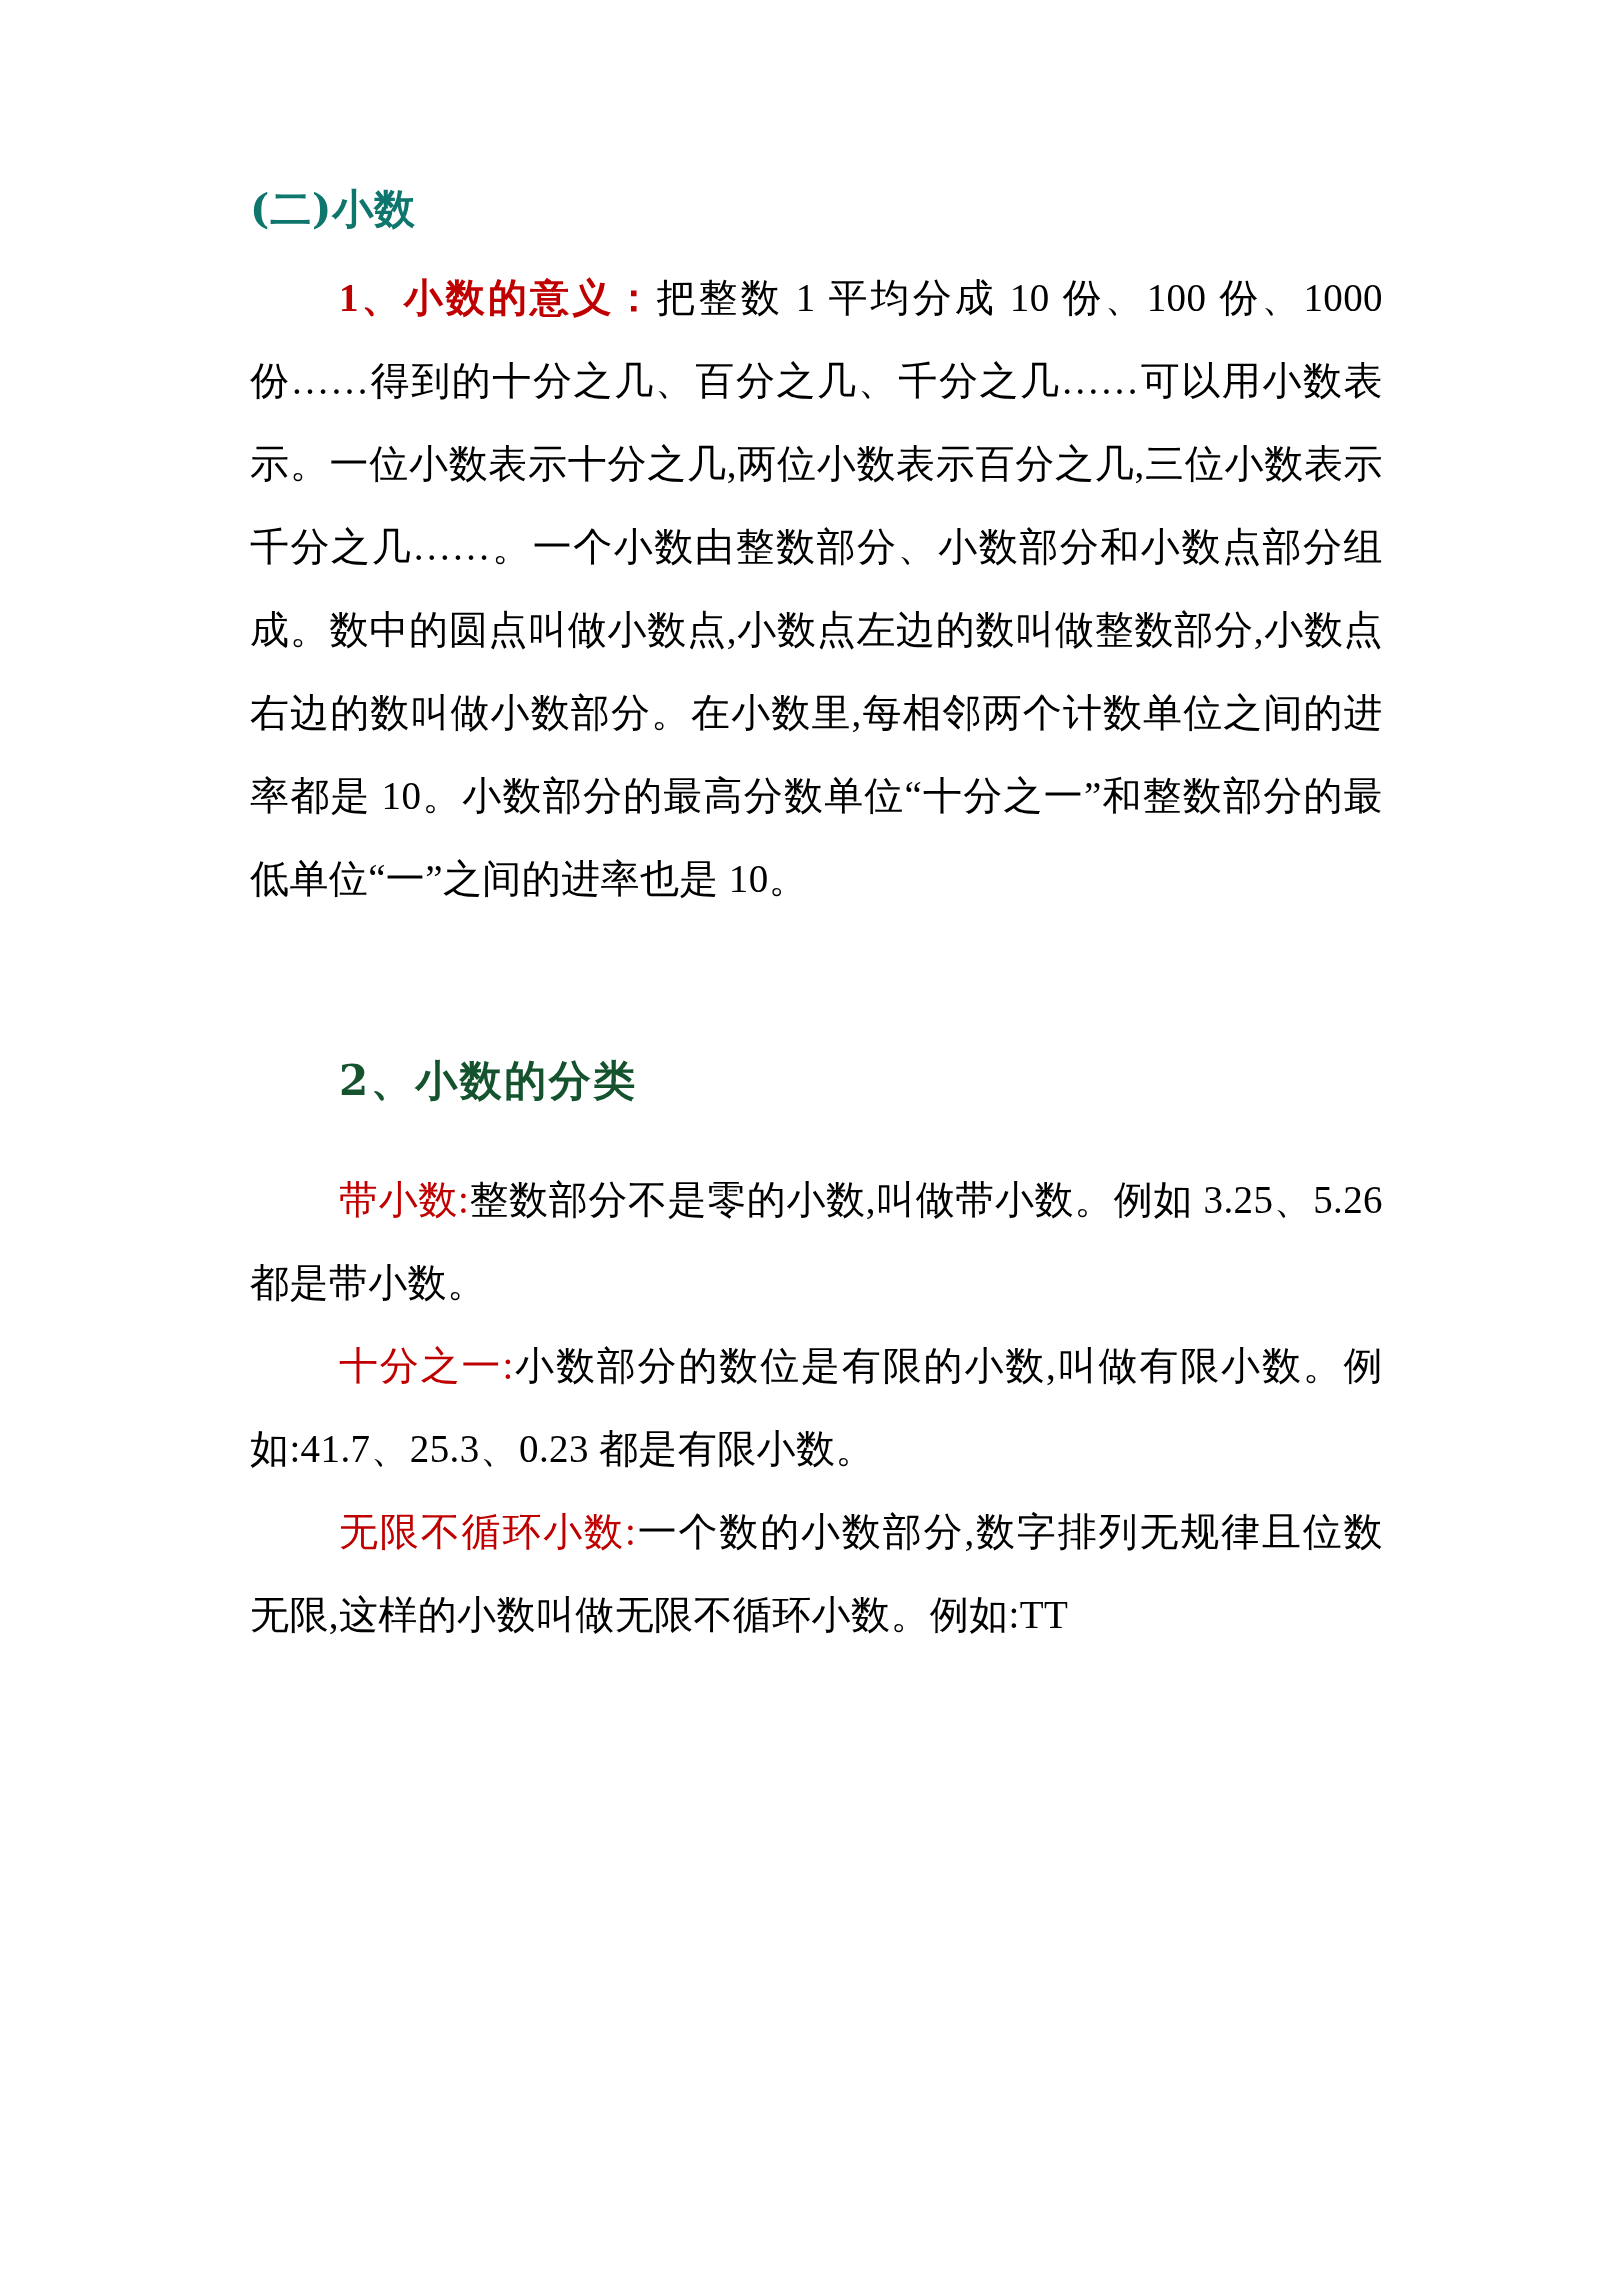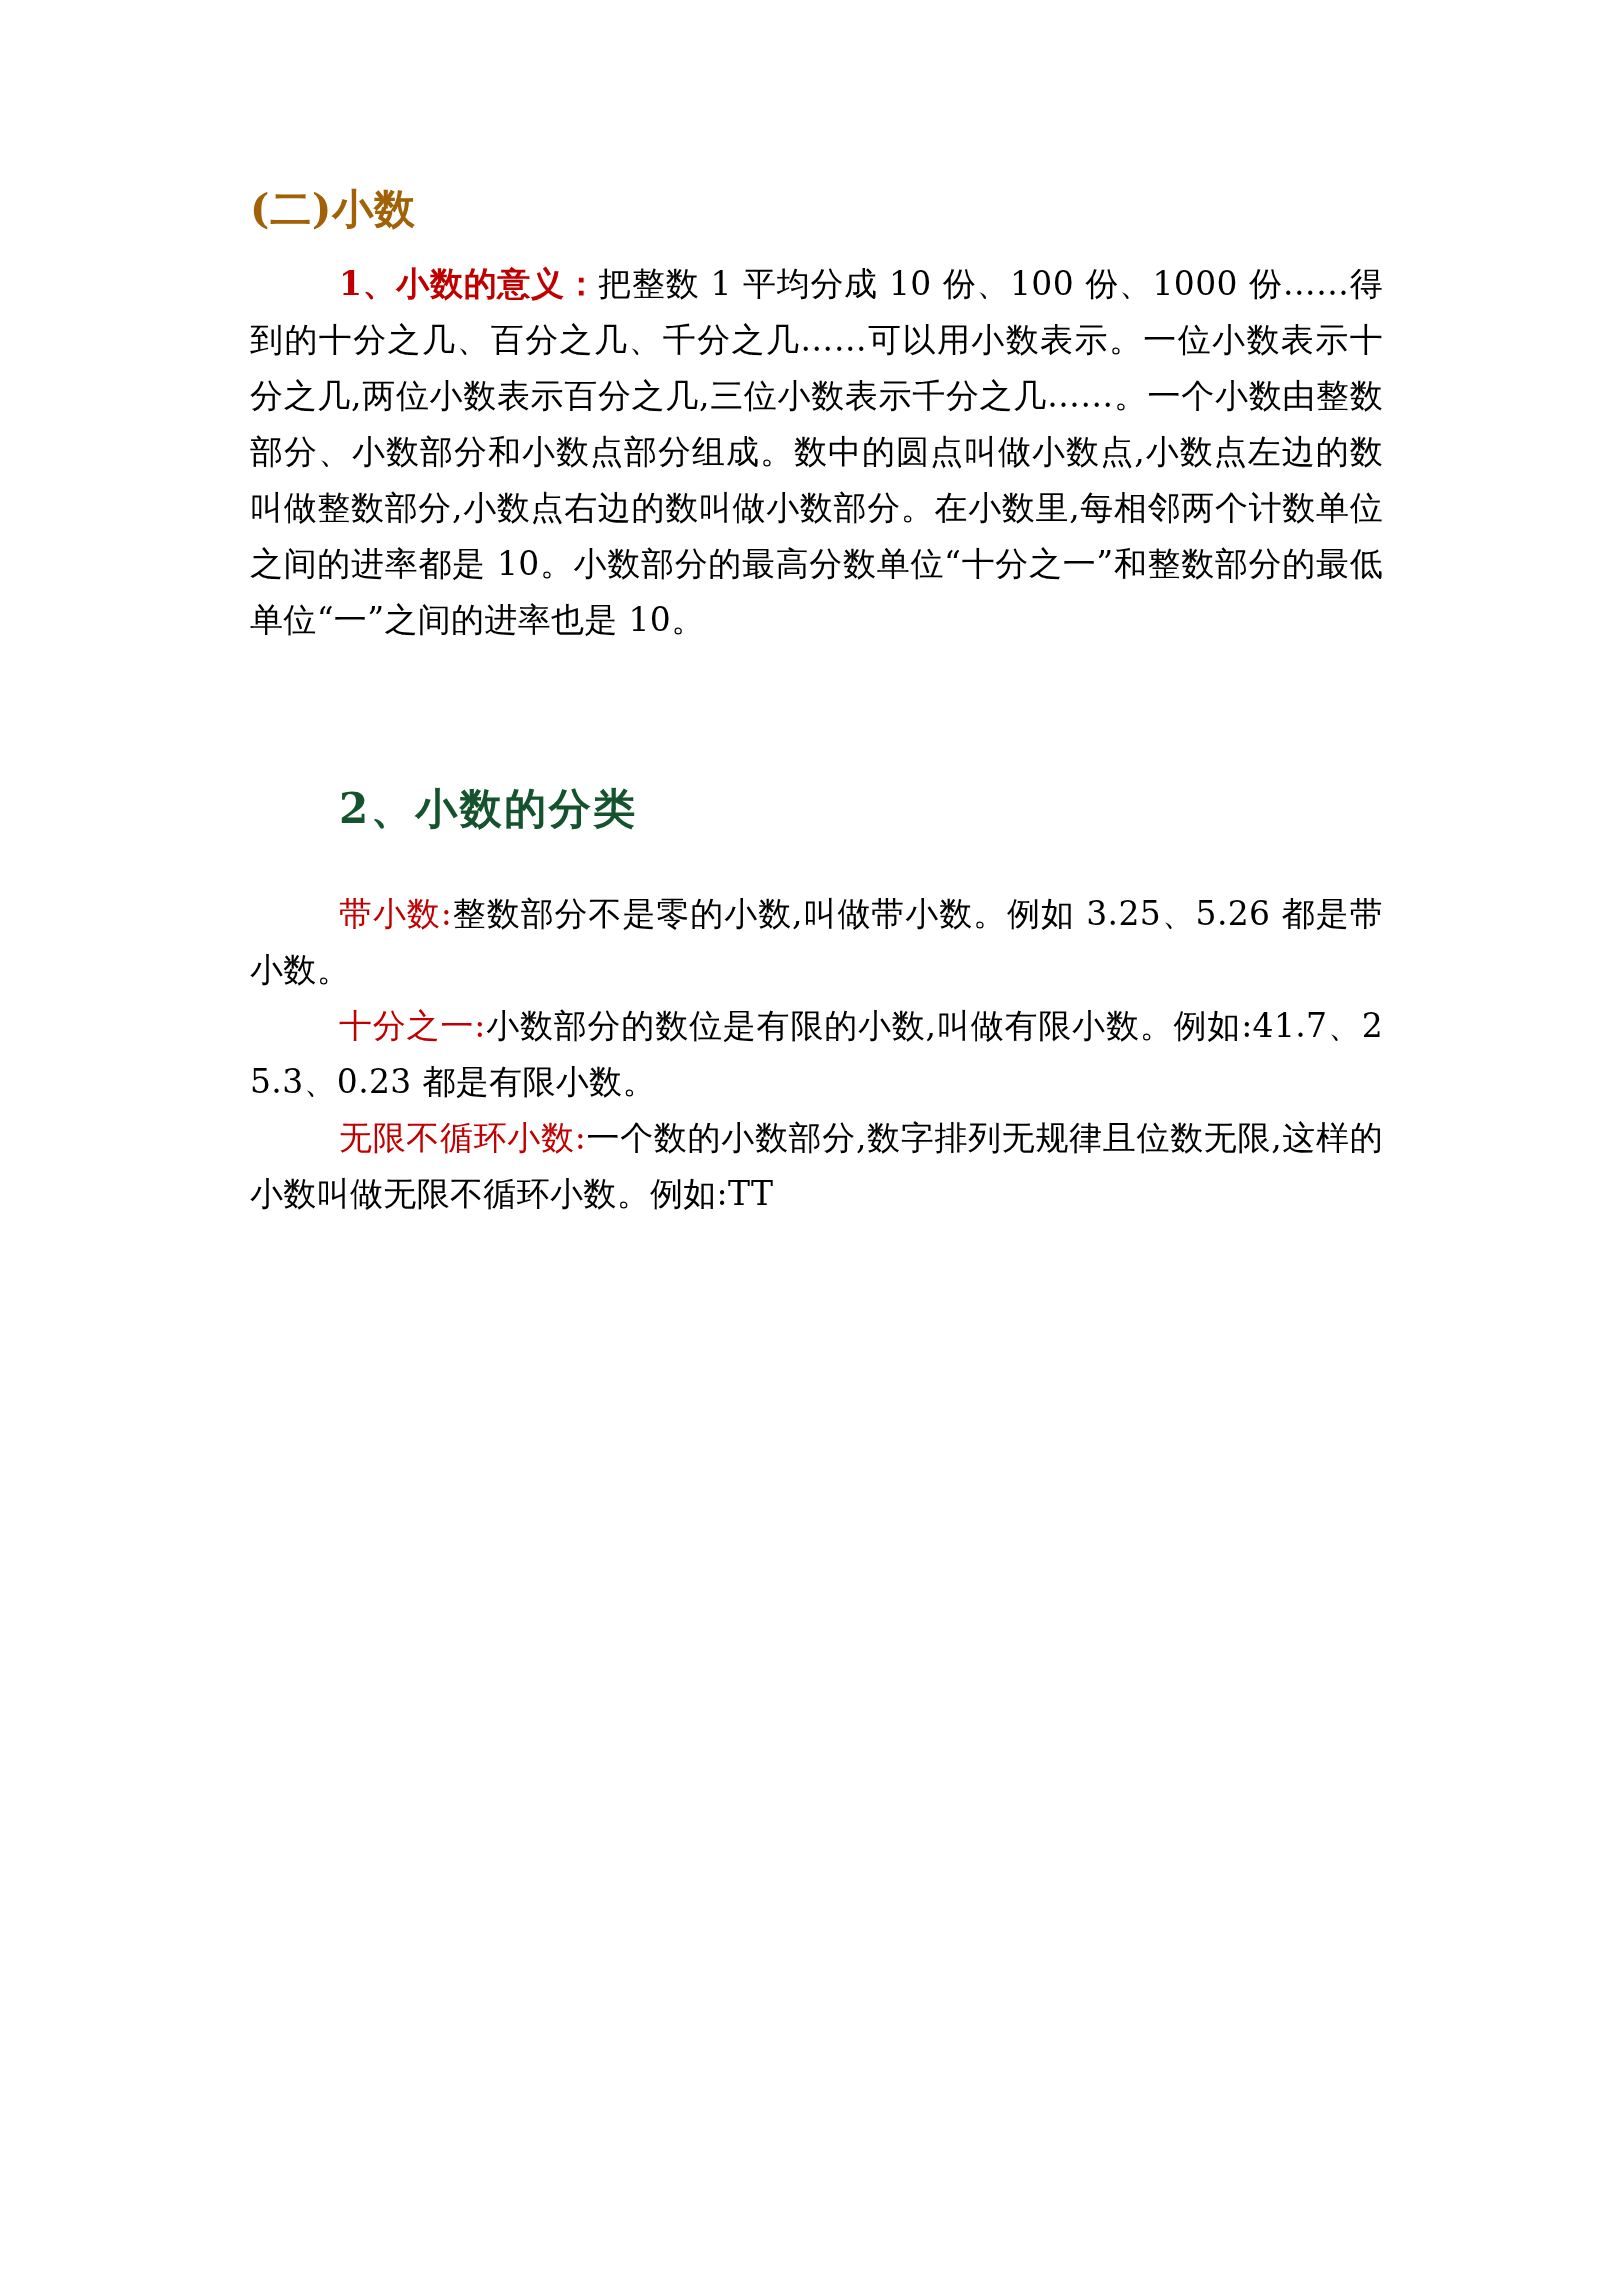--- a/index.html
+++ b/index.html
@@ -26,36 +26,37 @@
     position: absolute;
     left: 250px;
     top: 179px;
     width: 1133px;   
   }
 
   
   .doc-heading {
     font-size: 41px;
     line-height: 60px;
-    color: #a16207;
+    color: #0f766e;
     letter-spacing: 0.02em;
     margin: 0 0 16.7px 0;
     white-space: nowrap;
   }
 
   
   .para {
-    font-size: 33px;
-    line-height: 56px;
+    font-size: 39px;
+    line-height: 83px;
     text-align: justify;
     text-justify: inter-character;
     text-align-last: left;
     margin: 0;
     word-break: break-all;
     letter-spacing: 0.01em;
+    font-family: Liberation Serif, serif;
   }
   .para.indent {
     text-indent: 89px;
   }
 
   
   .term {
     color: #C00000;
     font-weight: bold;
   }

